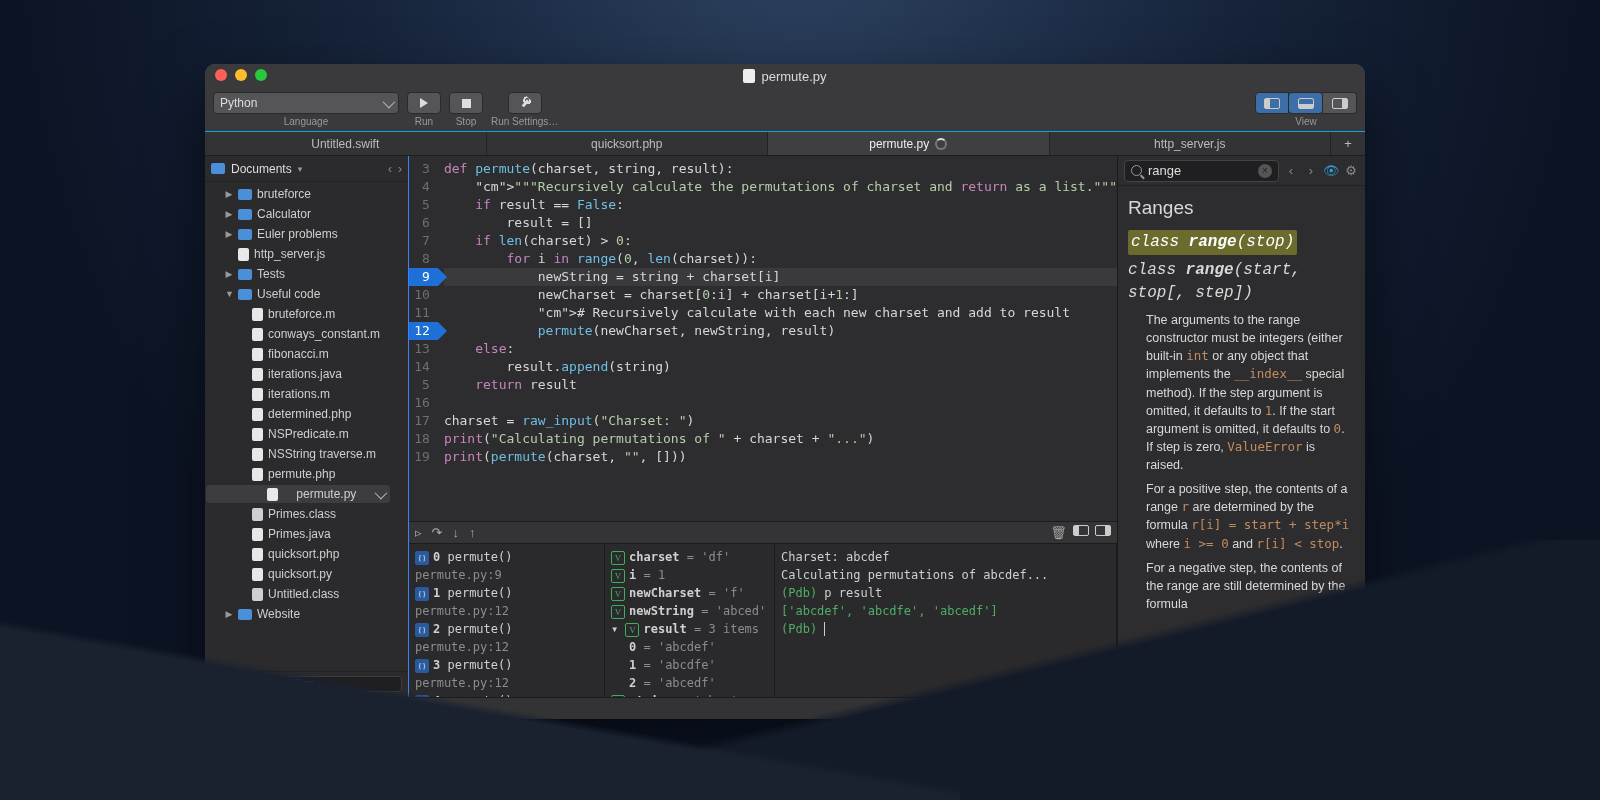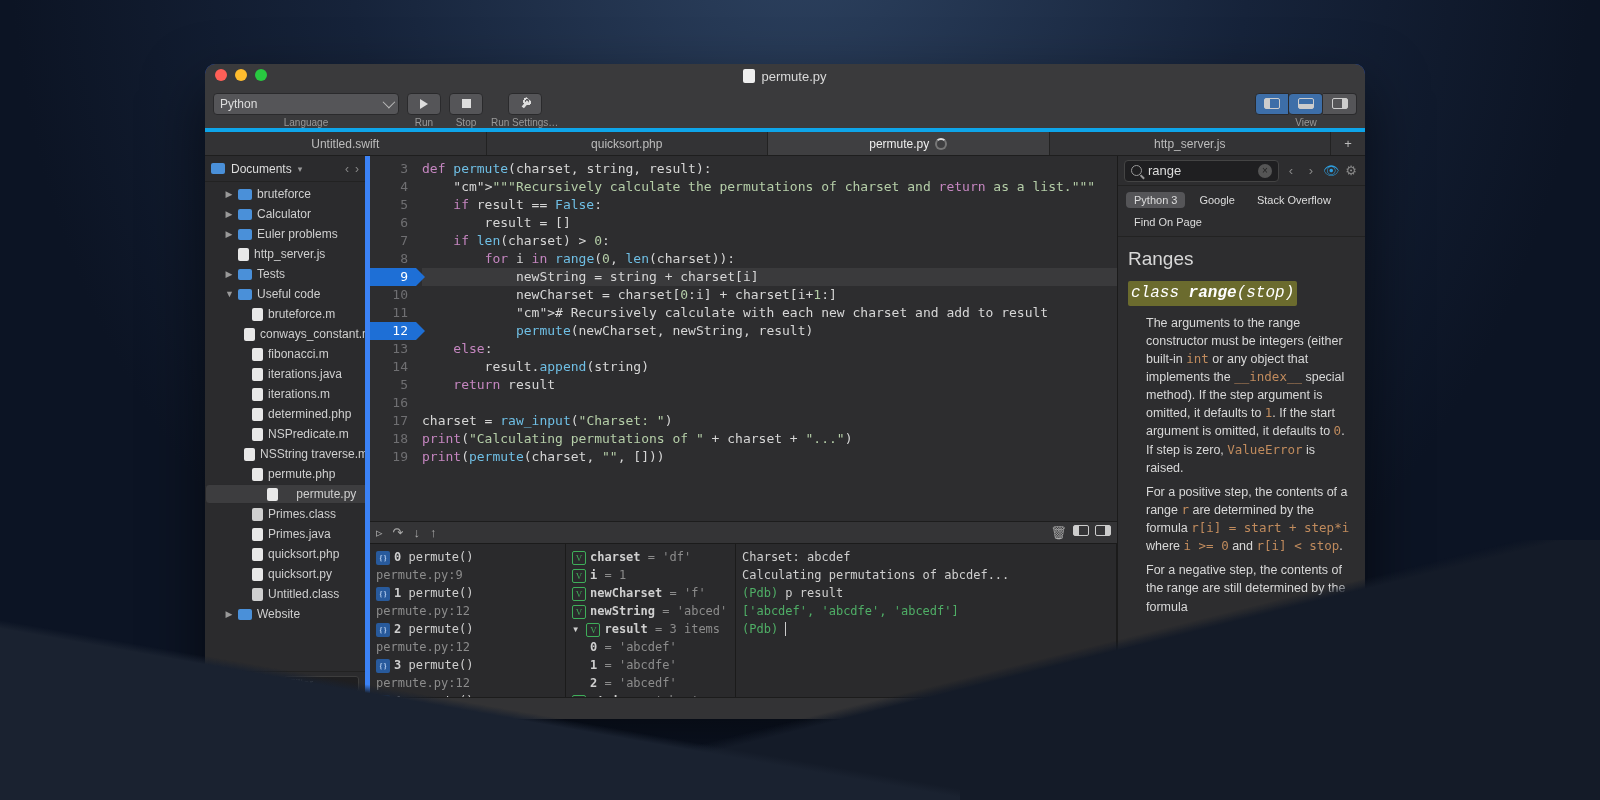--- a/index.html
+++ b/index.html
@@ -20,21 +20,21 @@
     position:absolute; left:205px; top:64px; width:1160px; height:655px;
     background:#1d4ed8; border-radius:10px; box-shadow:0 25px 60px rgba(0,0,0,.55);
     display:flex; flex-direction:column; overflow:hidden; color:#c9c9c9;
   }
   .titlebar { height:24px; display:flex; align-items:center; justify-content:center; position:relative; background:#3a3a3c; }
   .traffic { position:absolute; left:10px; top:5px; display:flex; gap:8px;}
   .dot { width:12px; height:12px; border-radius:50%; }
   .red{background:#ff5f57}.yellow{background:#febc2e}.green{background:#28c840}
   .titlebar .title { font-size:13px; color:#d9d9d9; display:flex; align-items:center; gap:6px;}
   .doc-ico{width:12px;height:14px;background:#eee;border-radius:2px;}
-  .toolbar{height:44px;background:#3a3a3c;display:flex;align-items:center;padding:0 8px;gap:8px;border-bottom:4px solid #0ea5e9;}
+  .toolbar{height:44px;background:#3a3a3c;display:flex;align-items:flex-start;padding:0 8px;gap:8px;border-bottom:1px solid #0ea5e9;}
   .toolgroup{display:flex;flex-direction:column;align-items:center;padding-top:4px;}
   .toolgroup .lbl{font-size:10px;color:#999;margin-top:2px;}
   .btn, .seg, .sel {
     height:22px; background:#555558; border:1px solid #2a2a2c; border-radius:4px;
     display:flex;align-items:center;justify-content:center;color:#ddd;font-size:12px;
   }
   .sel{width:186px;justify-content:space-between;padding:0 6px;}
   .sel::after{content:"";width:8px;height:8px;border-right:1px solid #bbb;border-bottom:1px solid #bbb;transform:rotate(45deg) translateY(-2px);}
   .btn{width:34px;}
   .segrow{display:flex;gap:0;}
@@ -43,21 +43,21 @@
   .segrow .btn + .btn{border-left:none;}
   .spacer{flex:1;}
   .viewseg .btn{width:34px;}
   .viewseg .btn.active{background:#3d6ea8;}
   .tabs{height:24px;background:#333335;display:flex;border-bottom:1px solid #1e1e1e;}
   .tab{flex:1;display:flex;align-items:center;justify-content:center;gap:6px;color:#bdbdbd;font-size:12px;border-right:1px solid #222;position:relative;}
   .tab.active{background:#3f3f41;color:#eee;}
   .tab .spin{width:12px;height:12px;border:2px solid #777;border-top-color:#ddd;border-radius:50%;}
   .addtab{width:34px;display:flex;align-items:center;justify-content:center;color:#bbb;}
   .main{flex:1;display:flex;min-height:0;}
-  .sidebar{width:165px;background:#2b2b2d;border-right:5px solid #3b82f6;display:flex;flex-direction:column;font-size:12px;}
+  .sidebar{width:204px;background:#2b2b2d;border-right:1px solid #3b82f6;display:flex;flex-direction:column;font-size:12px;}
   .crumb{height:26px;display:flex;align-items:center;gap:6px;padding:0 6px;color:#ddd;border-bottom:1px solid #222;}
   .crumb .fold{width:14px;height:11px;background:#4a90d9;border-radius:2px;}
   .crumb .nav{margin-left:auto;color:#888;display:flex;gap:6px;}
   .tree{flex:1;overflow:auto;padding:2px 0;}
   .row{height:20px;display:flex;align-items:center;gap:5px;padding-left:6px;color:#cfcfcf;white-space:nowrap;}
   .row.sel{background:#3d3d3f;}
   .tri{width:8px;color:#999;font-size:9px;text-align:center;}
   .fold{width:14px;height:11px;background:#4a90d9;border-radius:2px;flex-shrink:0;}
   .file{width:11px;height:13px;background:#e8e8e8;border-radius:2px;flex-shrink:0;}
   .file.cls{background:#cfcfcf;}
@@ -404,29 +404,24 @@
           <span style="flex:1"></span>
           <span class="clear">×</span>
         </div>
         <div class="snav">
           <span>‹</span>
           <span>›</span>
           <span class="eye">👁</span>
           <span>⚙</span>
         </div>
       </div>
-      <div class="scopes">
-        <span class="chip active">Python 3</span>
-        <span class="chip">Google</span>
-        <span class="chip">Stack Overflow</span>
-        <span class="chip">Find On Page</span>
-      </div>
       <div class="doc">
         <h2>Ranges</h2>
         <div class="sig hl">class <b>range</b>(<i>stop</i>)</div><br>
+        <div class="sig">class <b>range</b>(<i>start</i>, <i>stop</i>[, <i>step</i>])</div>
         <p class="ind"><span>The arguments to the range constructor must be integers (either built-in </span><code>int</code><span> or any object that implements the </span><code>__index__</code><span> special method). If the step argument is omitted, it defaults to </span><code>1</code><span>. If the start argument is omitted, it defaults to </span><code>0</code><span>. If step is zero, </span><code>ValueError</code><span> is raised.</span></p>
         <p class="ind"><span>For a positive step, the contents of a range </span><code>r</code><span> are determined by the formula </span><code>r[i] = start + step*i</code><span> where </span><code>i &gt;= 0</code><span> and </span><code>r[i] &lt; stop</code><span>.</span></p>
         <p class="ind"><span>For a negative step, the contents of the range are still determined by the formula </span></p>
       </div>
     </div>
   </div>
 
   <div class="status">
     <div class="sec">⏸ <span>Paused</span></div>
     <div class="sep"></div>

